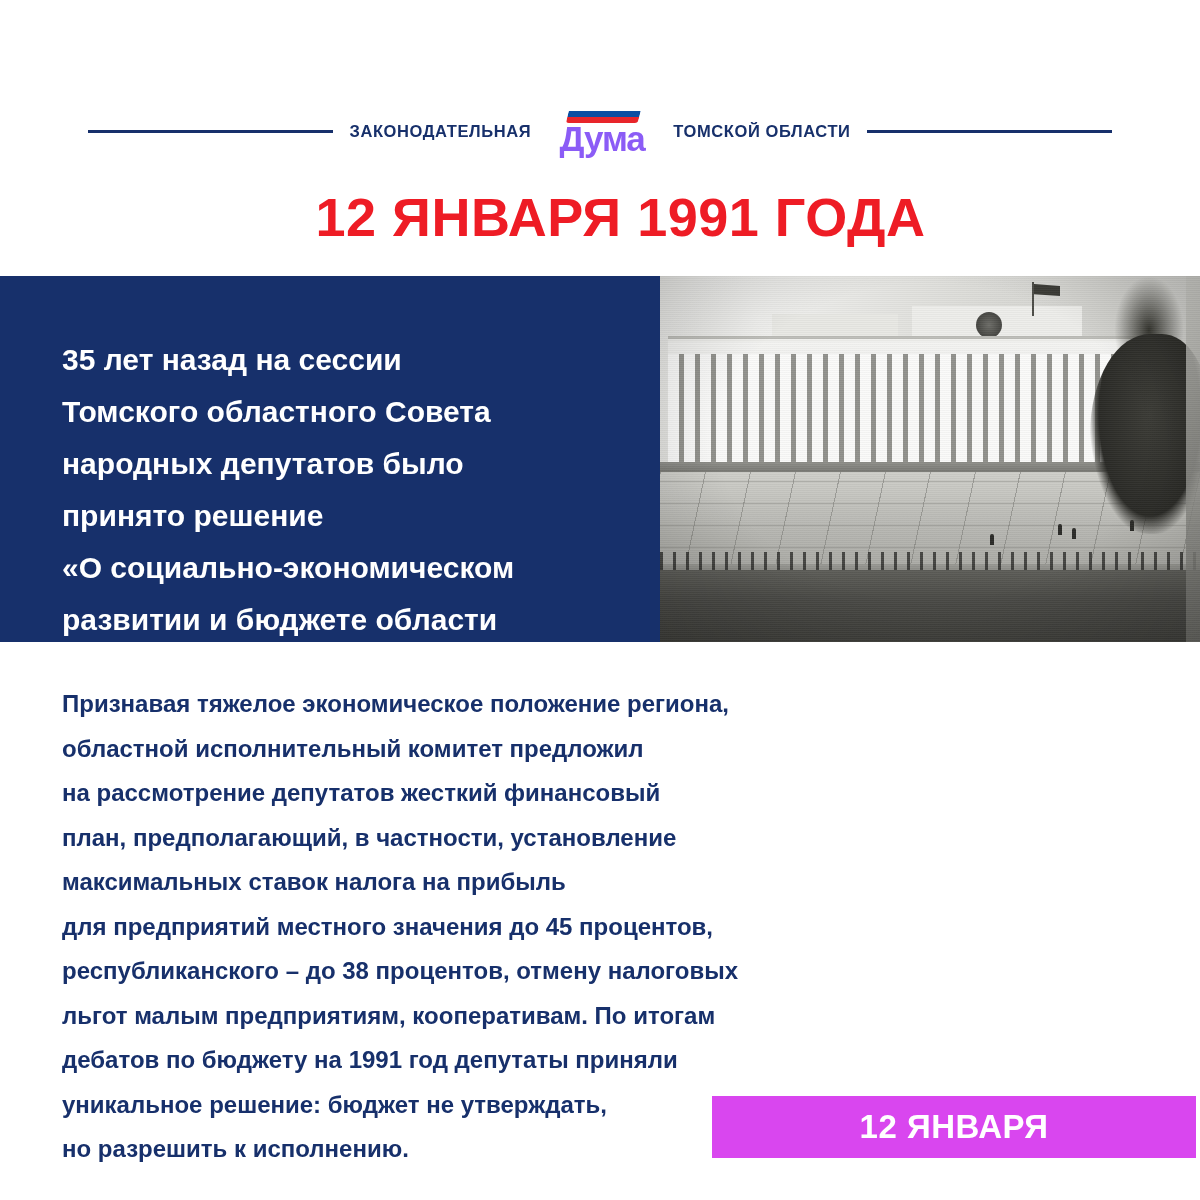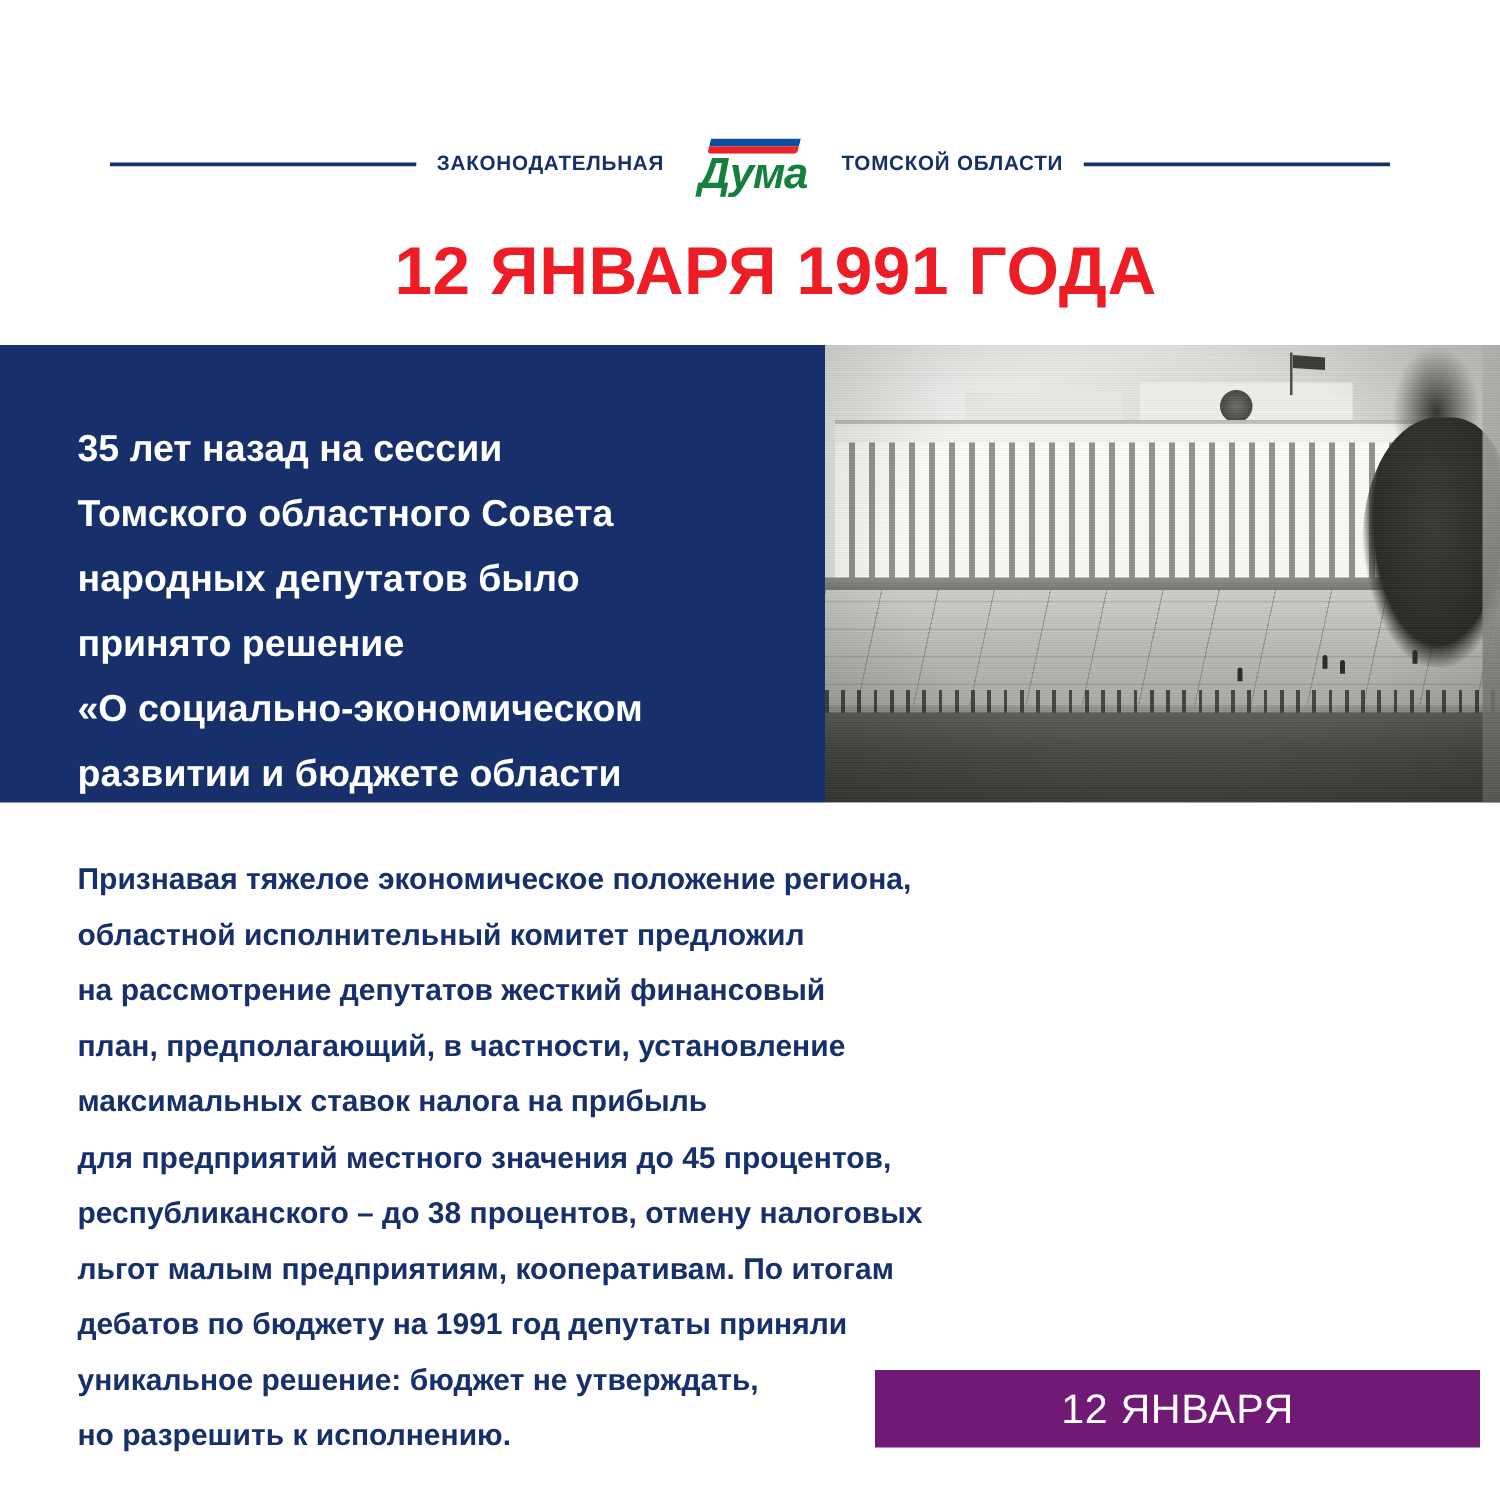--- a/index.html
+++ b/index.html
@@ -58,23 +58,22 @@
   .duma-flag i.w { background: #ffffff; }
   .duma-flag i.b { background: #0b4ea2; }
   .duma-flag i.r { background: #e8252a; }
   .duma-text {
     position: absolute;
     bottom: 0; left: 0;
     width: 124px;
     text-align: center;
     font-size: 35px;
     font-weight: bold;
-    font-style: italic;
     letter-spacing: -1px;
-    color: #15803d;
+    color: #8b5cf6;
     line-height: 36px;
   }
 
   
   .title {
     position: absolute;
     top: 186px; left: 0; width: 1200px;
     text-align: center;
     font-size: 54px;
     font-weight: bold;
@@ -241,27 +240,27 @@
     color: #17306b;
     font-size: 24px;
     font-weight: bold;
     line-height: 44.5px;
     white-space: pre-line;
   }
 
   
   .date-badge {
     position: absolute;
-    right: 16px; bottom: 42px;
+    right: 4px; bottom: 42px;
     width: 484px; height: 62px;
-    background: #701a75;
+    background: #d946ef;
     color: #ffffff;
     display: flex; align-items: center; justify-content: center;
     font-size: 33px;
-    font-weight: normal;
+    font-weight: bold;
     letter-spacing: 0.5px;
   }
 </style>
 </head>
 <body>
 
 <div class="page">
 
   <div class="header">
     <div class="rule left"></div>

